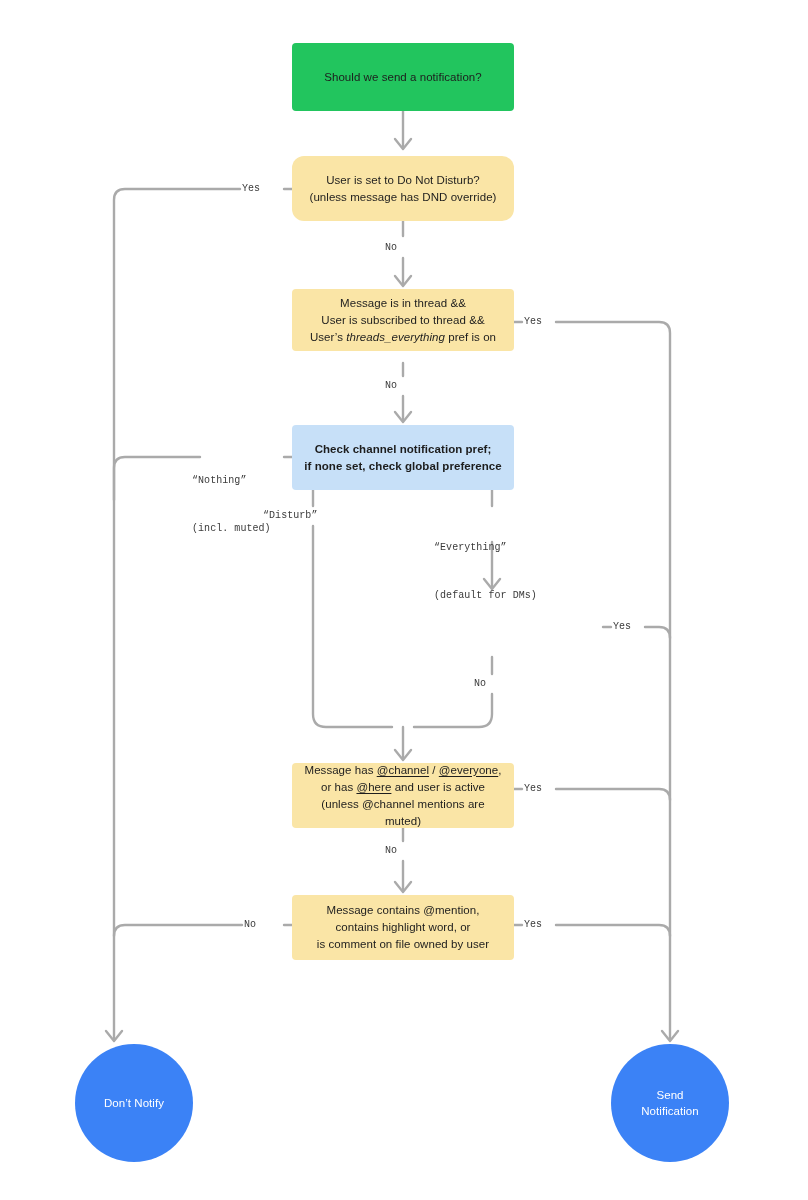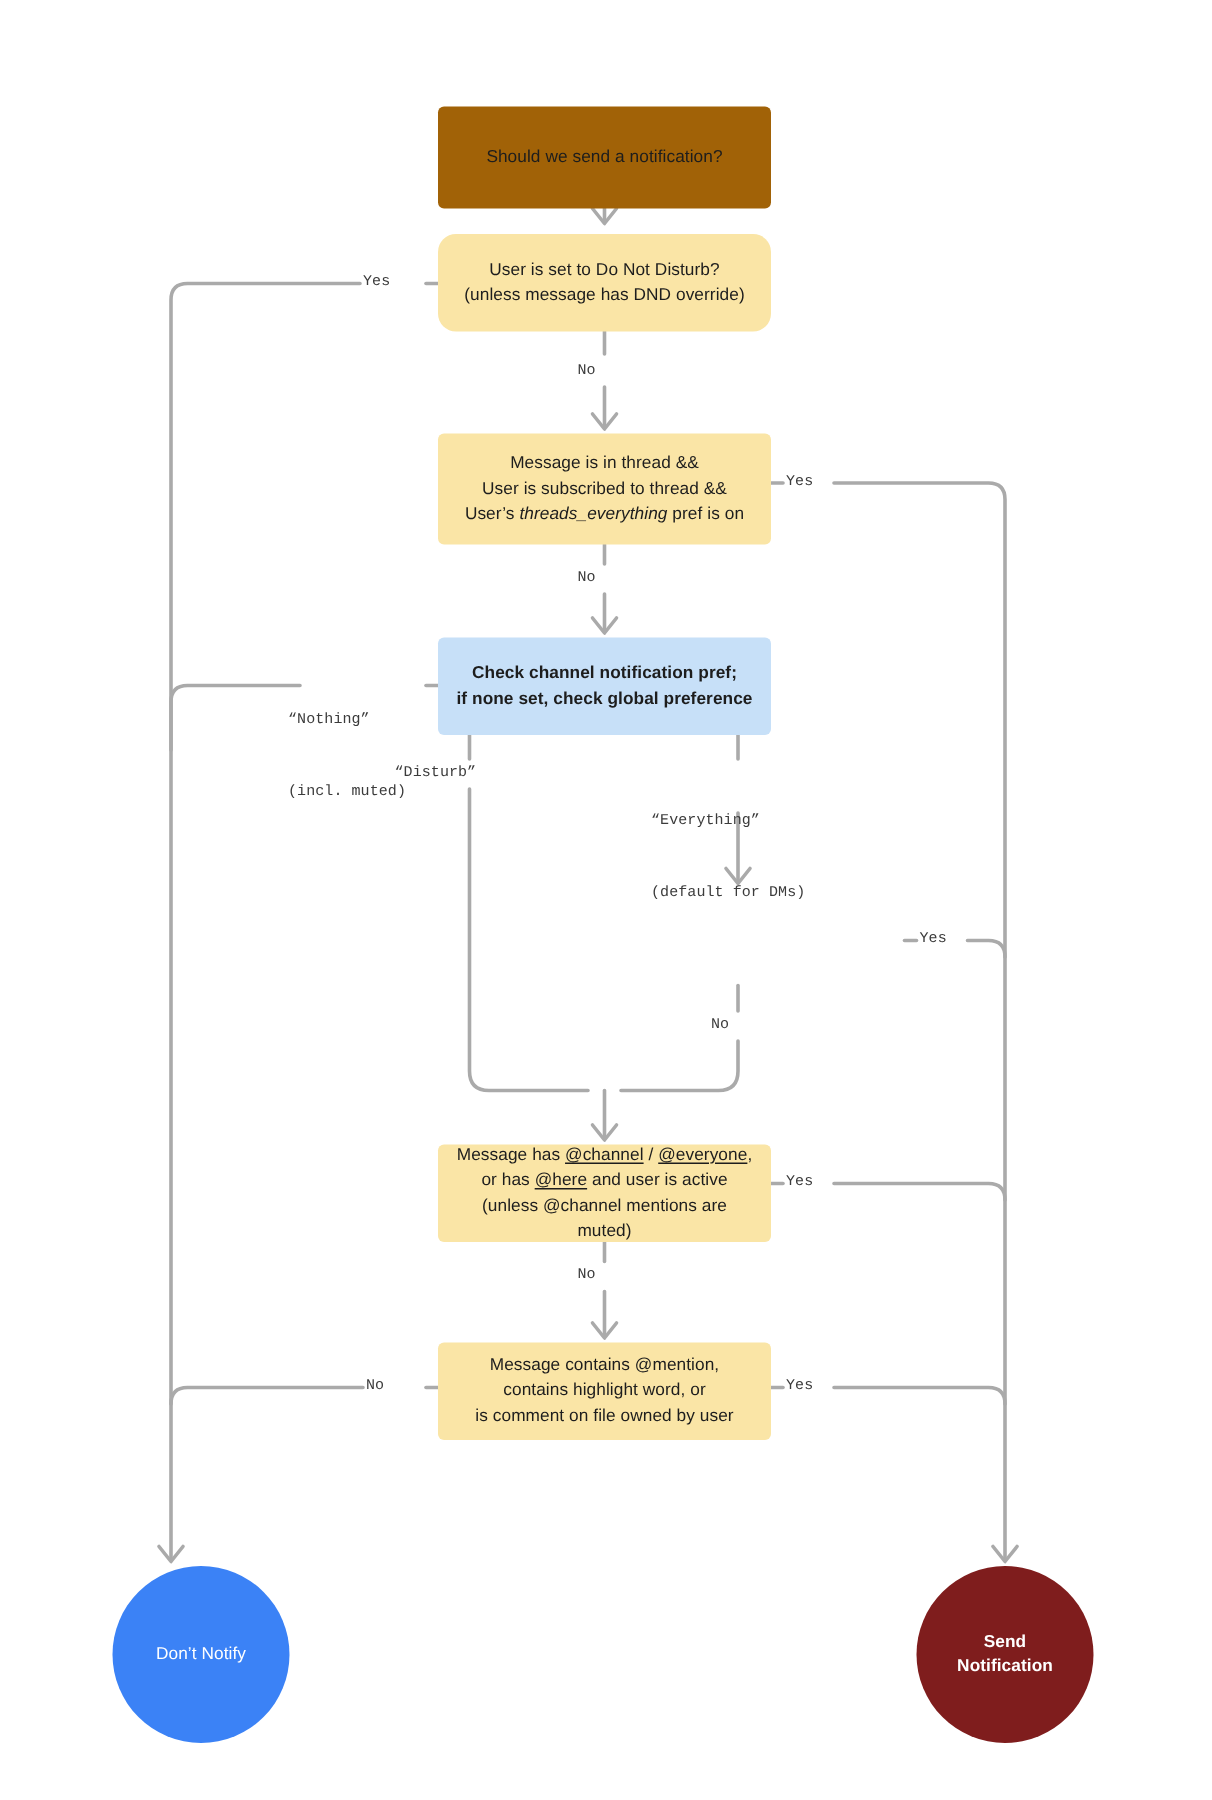--- a/index.html
+++ b/index.html
@@ -33,32 +33,32 @@
     align-items: center;
     justify-content: center;
     text-align: center;
     border-radius: 4px;
     color: #1d1d1d;
     font-size: 11.5px;
     line-height: 17px;
     letter-spacing: 0.05px;
     padding: 4px 10px;
   }
-  .node.start   { background: #a16207; margin-top: 28px; }
+  .node.start   { background: #22c55e; }
   .node.decision{ background: #fae5a6; }
   .node.process { background: #c7e0f8; }
   .node.terminal {
     border-radius: 50%;
     color: #ffffff;
     font-size: 11.5px;
     line-height: 16px;
     padding: 0;
   }
   .node.terminal.deny { background: #3b82f6; }
-  .node.terminal.allow{ background: #7f1d1d; font-weight: bold; }
+  .node.terminal.allow{ background: #3b82f6; }
 
   .edge-label {
     position: absolute;
     color: #3b3b3b;
     font-size: 10px;
     line-height: 16px;
     white-space: pre;
     letter-spacing: 0.05px;
     font-family: Liberation Mono, monospace;
   }
@@ -137,21 +137,21 @@
     <span>Should we send a notification?</span>
   </div>
 
   <div class="node decision" style="left:292px; top:156px; width:222px; height:65px;border-radius:12px;">
     <div>
       <div>User is set to Do Not Disturb?</div>
       <div>(unless message has DND override)</div>
     </div>
   </div>
 
-  <div class="node decision" style="left:292px; top:289px; width:222px; height:74px;">
+  <div class="node decision" style="left:292px; top:289px; width:222px; height:62px;">
     <div>
       <div>Message is in thread &amp;&amp;</div>
       <div>User is subscribed to thread &amp;&amp;</div>
       <div><span>User’s </span><span class="ital">threads_everything</span><span> pref is on</span></div>
     </div>
   </div>
 
   <div class="node process" style="left:292px; top:425px; width:222px; height:65px;font-weight:bold;">
     <div>
       <div>Check channel notification pref;</div>

